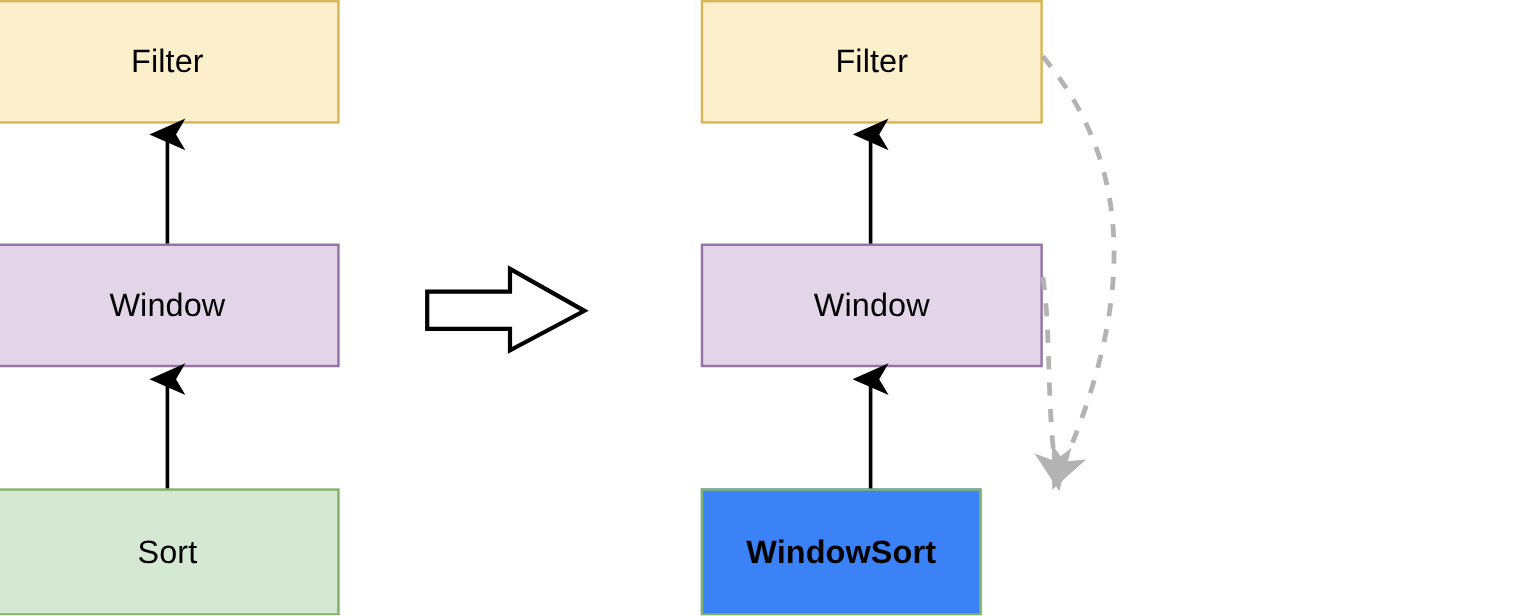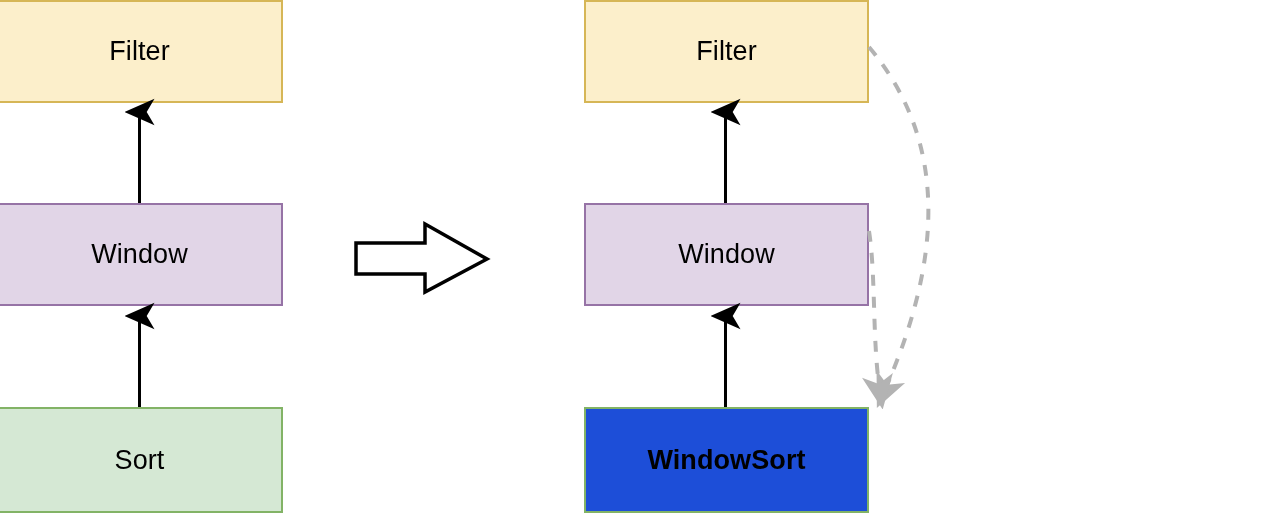--- a/index.html
+++ b/index.html
@@ -54,22 +54,22 @@
   
   #node-right-filter {
     left: 584px; top: 0px;   width: 285px; height: 103px;
     background: #fcefcb; border-color: #d6b656;
   }
   #node-right-window {
     left: 584px; top: 203px; width: 285px; height: 103px;
     background: #e1d5e7; border-color: #9673a6;
   }
   #node-right-windowsort {
-    left: 584px; top: 407px; width: 285px; height: 106px;
-    background: #1d4ed8; border-color: #82b366;
+    left: 584px; top: 407px; width: 234px; height: 106px;
+    background: #3b82f6; border-color: #82b366;
   }
   
   #connectors {
     position: absolute;
     left: 0; top: 0;
     width: 1280px; height: 513px;
     overflow: visible;
     pointer-events: none;
   }
   

